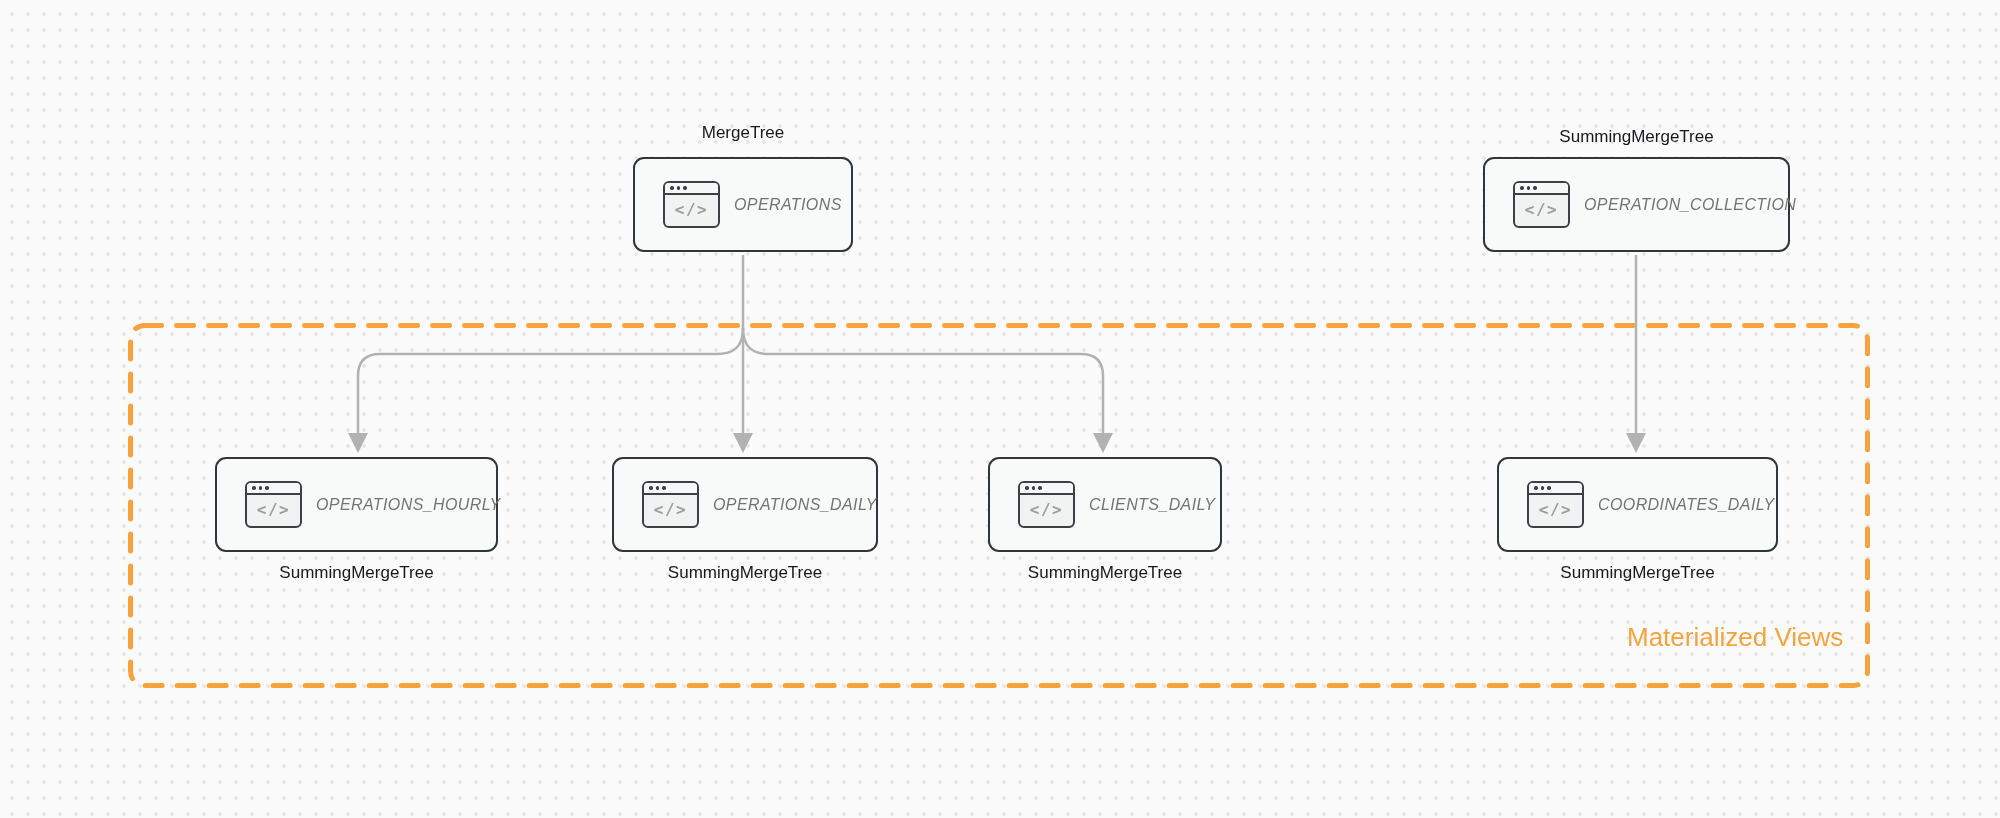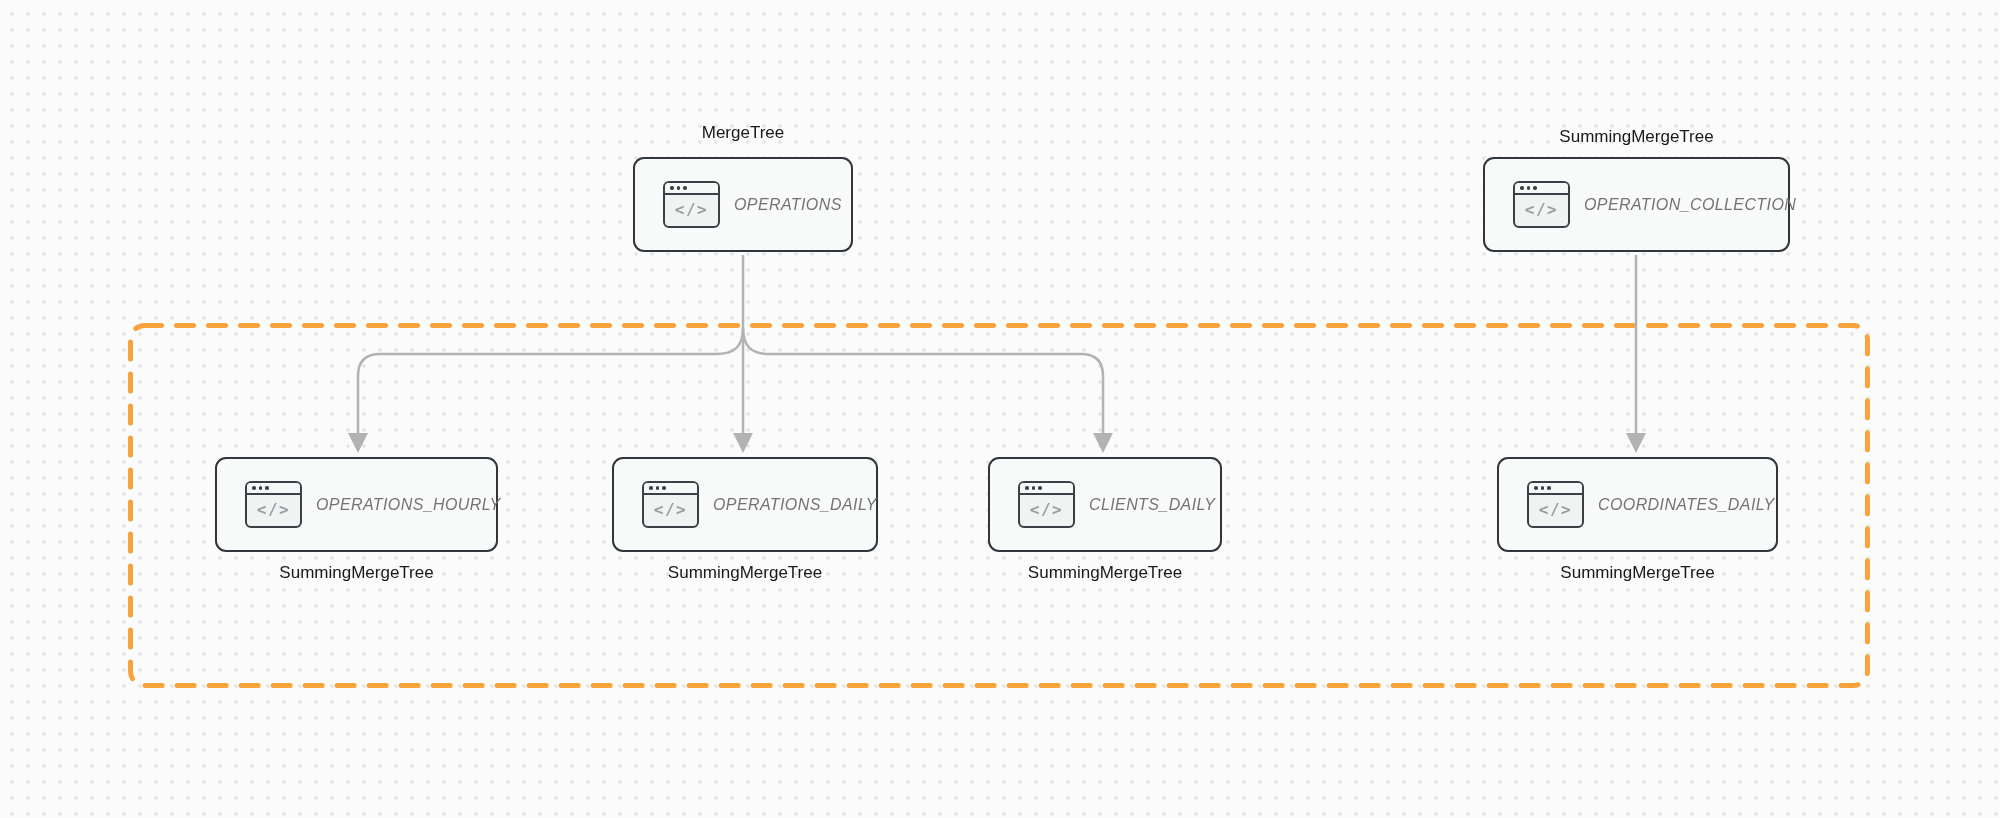--- a/index.html
+++ b/index.html
@@ -192,14 +192,15 @@
       <span class="icon-glyph">&lt;/&gt;</span>
     </span>
     <span class="node-label">COORDINATES_DAILY</span>
   </div>
 
   <div class="engine-label" style="left:215px; top:563px; width:283px;">SummingMergeTree</div>
   <div class="engine-label" style="left:612px; top:563px; width:266px;">SummingMergeTree</div>
   <div class="engine-label" style="left:988px; top:563px; width:234px;">SummingMergeTree</div>
   <div class="engine-label" style="left:1497px; top:563px; width:281px;">SummingMergeTree</div>
 
+  <div class="mv-label">Materialized Views</div>
 
 </div>
 
 </body></html>

